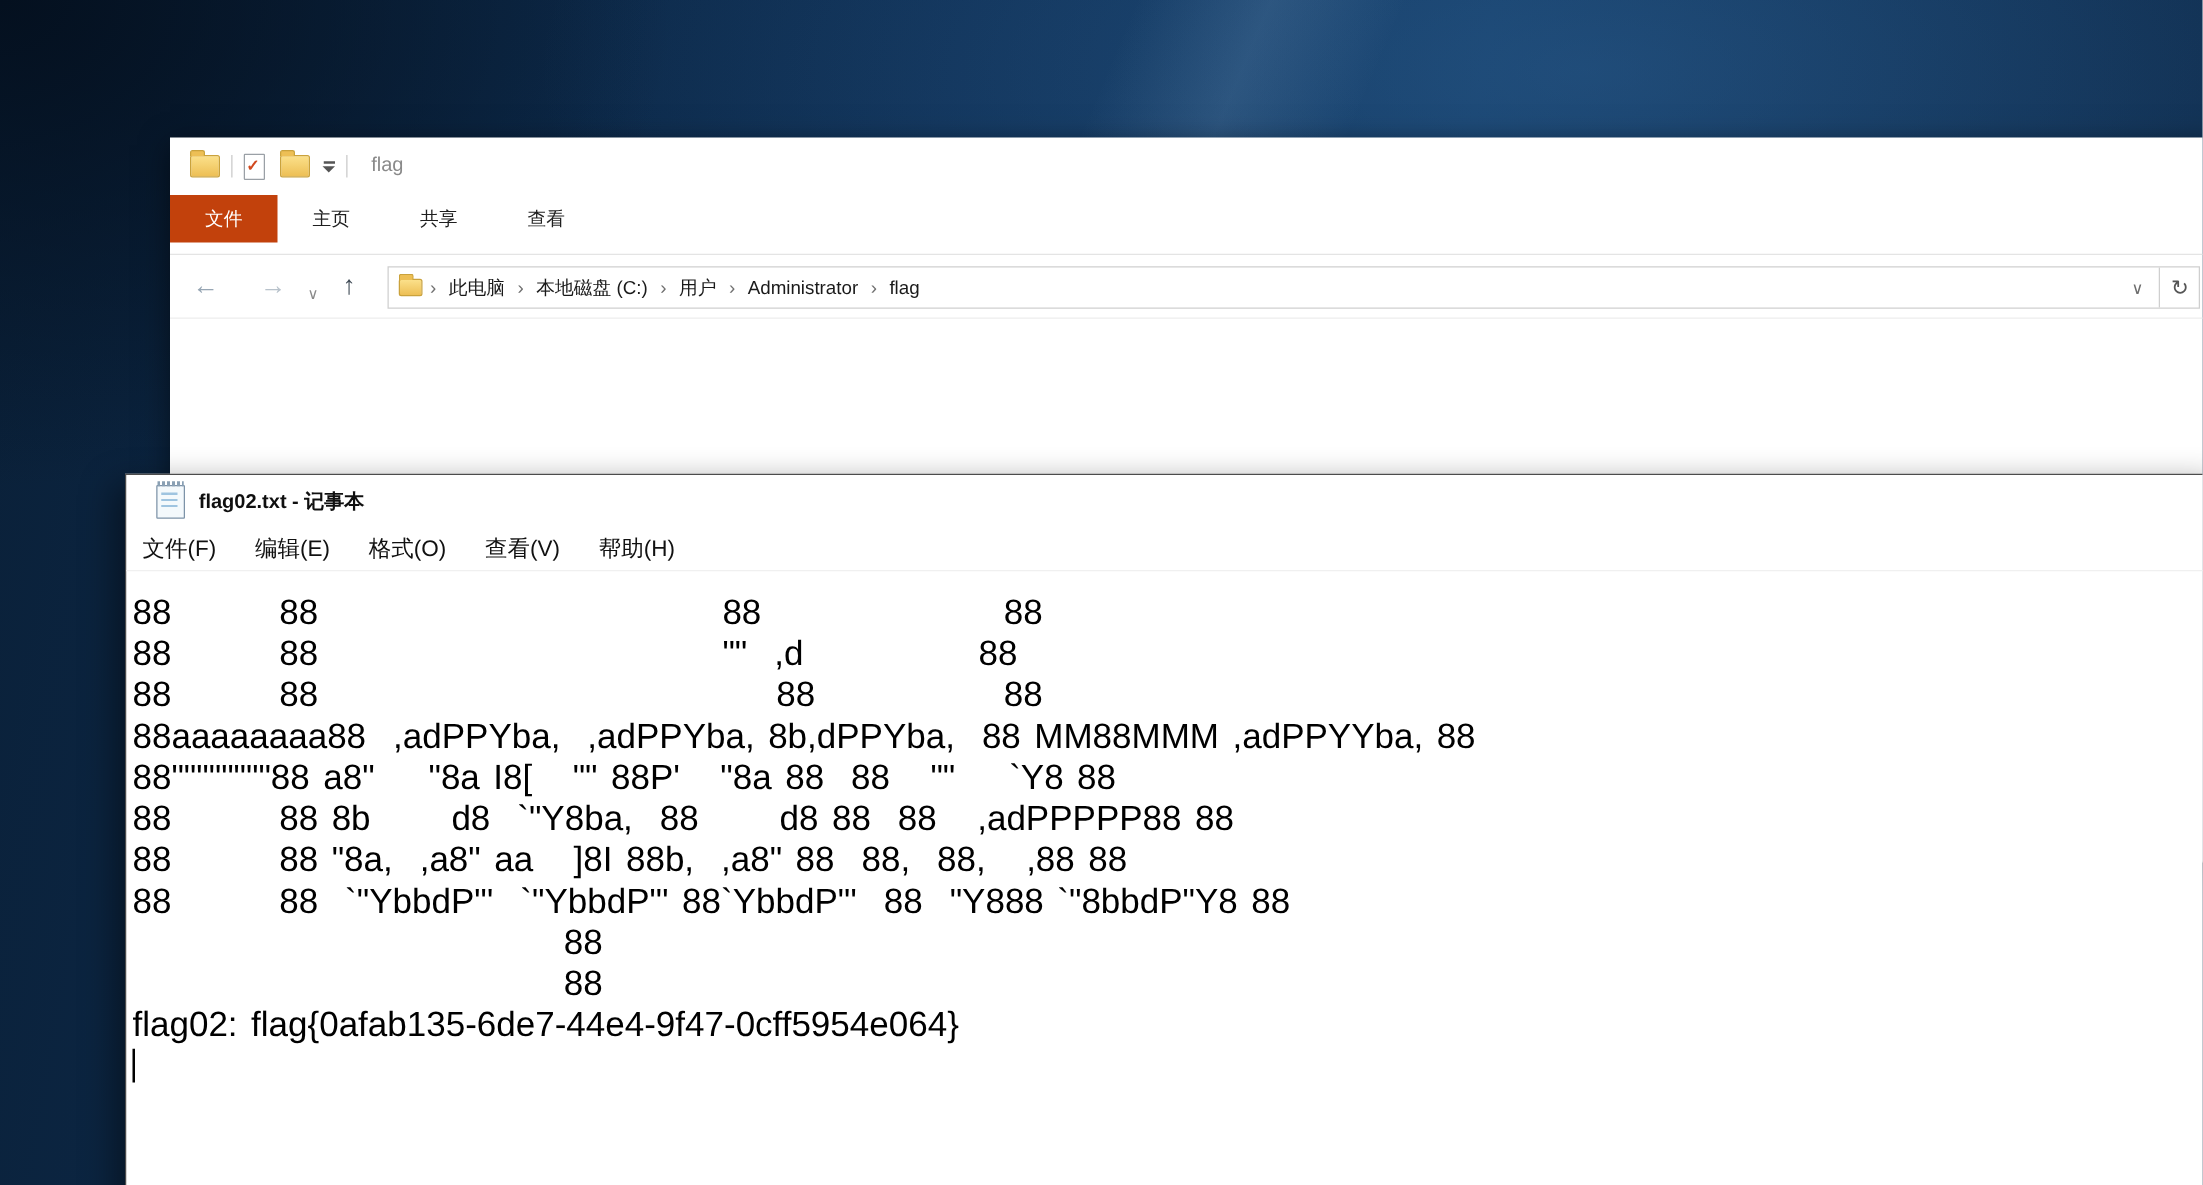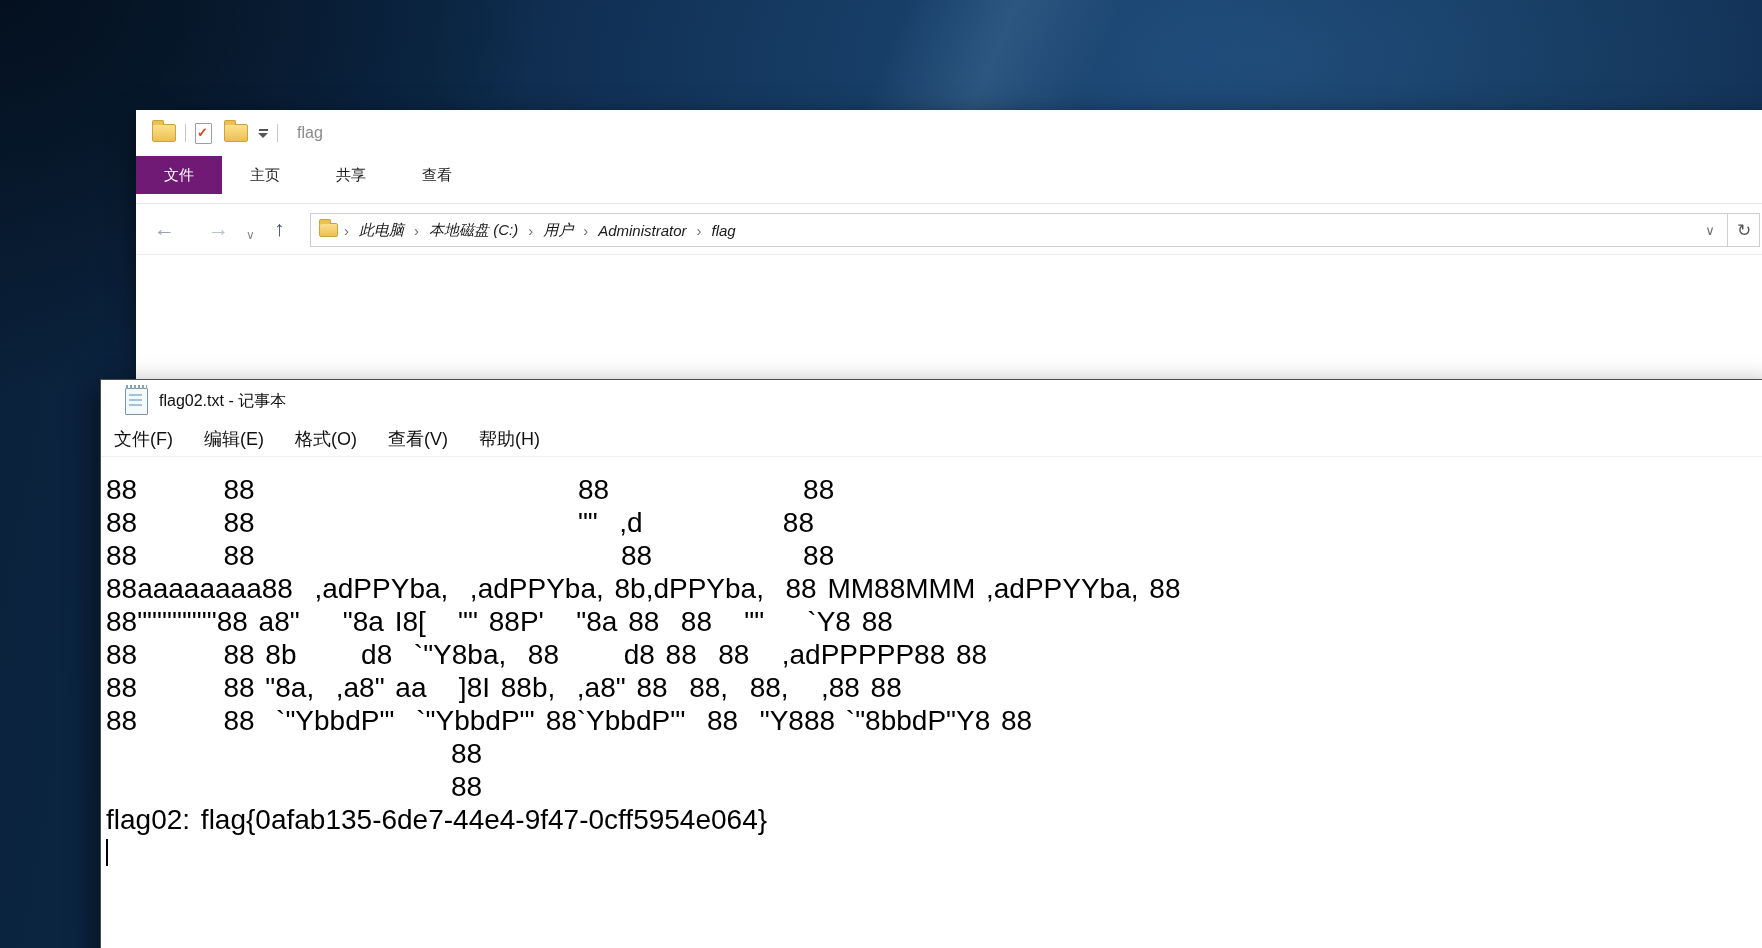--- a/index.html
+++ b/index.html
@@ -23,32 +23,32 @@
   .folder-ico.small{width:17px;height:12px;}
   .qat-sep{width:1px;height:18px;background:#c9c9c9;margin:0 9px;}
   .doc-check{position:relative;width:15px;height:19px;background:#fff;border:1px solid #9aa0a6;border-radius:1px;}
   .doc-check::after{content:"✓";position:absolute;left:1px;top:1px;font-size:13px;font-weight:bold;color:#d1491f;}
   .qat-drop{display:flex;flex-direction:column;align-items:center;margin-left:10px;gap:2px;}
   .qat-drop .bar{width:9px;height:2px;background:#555;}
   .qat-drop .tri{width:0;height:0;border-left:5px solid transparent;border-right:5px solid transparent;border-top:5px solid #555;}
   .ex-title{color:#8a8a8a;font-size:16px;margin-left:10px;}
   .ex-tabs{height:38px;display:flex;align-items:stretch;padding-left:0;}
   .ex-tab{min-width:86px;display:flex;align-items:center;justify-content:center;font-size:15px;color:#1f1f1f;}
-  .ex-tab:first-child{background:#701a75;color:#fff;}
+  .ex-tab:first-child{background:#c2410c;color:#fff;}
   .ex-tabstrip{height:9px;border-bottom:1px solid #e4e4e4;}
   .ex-toolbar{position:relative;height:50px;border-bottom:1px solid #ededed;}
   .nav-btn{position:absolute;top:10px;font-size:21px;line-height:30px;}
   .nav-back{left:18px;color:#97a6b4;}
   .nav-fwd{left:72px;color:#b8c2cb;}
   .nav-drop{left:110px;top:16px;font-size:12px;color:#8a8a8a;}
   .nav-up{left:138px;color:#3f4a55;}
   .addressbar{position:absolute;left:174px;top:9px;right:16px;height:32px;border:1px solid #cfcfcf;
     background:#fff;display:flex;align-items:center;}
   .addr-left{display:flex;align-items:center;padding-left:8px;flex:1;min-width:0;}
-  .crumb{font-size:15px;color:#1a1a1a;padding:0 4px;white-space:nowrap;font-style:italic;}
+  .crumb{font-size:15px;color:#1a1a1a;padding:0 4px;white-space:nowrap;}
   .crumb-sep{font-size:15px;color:#707070;padding:0 6px;}
   .addr-chevron{width:34px;text-align:center;color:#6d6d6d;font-size:13px;}
   .addr-refresh{width:32px;height:32px;margin-right:-1px;border-left:1px solid #cfcfcf;display:flex;
     align-items:center;justify-content:center;color:#555;font-size:17px;}
   .ex-body{position:relative;height:300px;}
   .sb-item{position:absolute;display:flex;align-items:center;font-size:15px;color:#1a1a1a;gap:9px;}
   .sb-quick{left:60px;top:210px;}
   .sb-star{color:#4a7ebe;font-size:17px;}
   .sb-desktop{left:108px;top:252px;}
   .mon-ico{width:19px;height:15px;border-radius:2px;background:linear-gradient(135deg,#5db9f0,#1f7fd4);
@@ -78,21 +78,21 @@
     background:repeating-linear-gradient(#aab1b8 0 1px,transparent 1px 3px);}
   
   .notepad{position:absolute;left:100px;top:379px;width:1680px;height:600px;background:#fff;
     border:1px solid #4c4c4c;box-shadow:-8px 8px 26px rgba(0,0,0,0.45);}
   .np-titlebar{height:42px;display:flex;align-items:center;padding-left:24px;gap:11px;}
   .np-ico{position:relative;width:21px;height:25px;background:#f4f9fc;border:1px solid #7d93a8;border-radius:1px;}
   .np-ico::before{content:"";position:absolute;left:0;top:-4px;width:100%;height:4px;
     background:repeating-linear-gradient(90deg,#8aa0b4 0 2px,transparent 2px 4px);}
   .np-ico::after{content:"";position:absolute;left:3px;top:5px;width:13px;height:13px;
     background:repeating-linear-gradient(#9fc4e0 0 2px,transparent 2px 5px);}
-  .np-title{font-size:16px;color:#0f0f0f;}
+  .np-title{font-size:16px;color:#0f0f0f;font-weight:bold;}
   .np-menubar{height:34px;display:flex;align-items:center;padding-left:13px;gap:31px;
     border-bottom:1px solid #f0f0f0;}
   .np-menu{font-size:18px;color:#111;}
   .np-content{position:relative;padding:16px 0 0 5px;}
   .np-line{font-size:28px;line-height:33px;color:#000;white-space:pre;word-spacing:3px;
     font-family:"Liberation Sans",sans-serif;}
   .np-caret{position:absolute;left:5px;width:2px;height:27px;background:#000;}
 </style>
 </head>
 <body>

